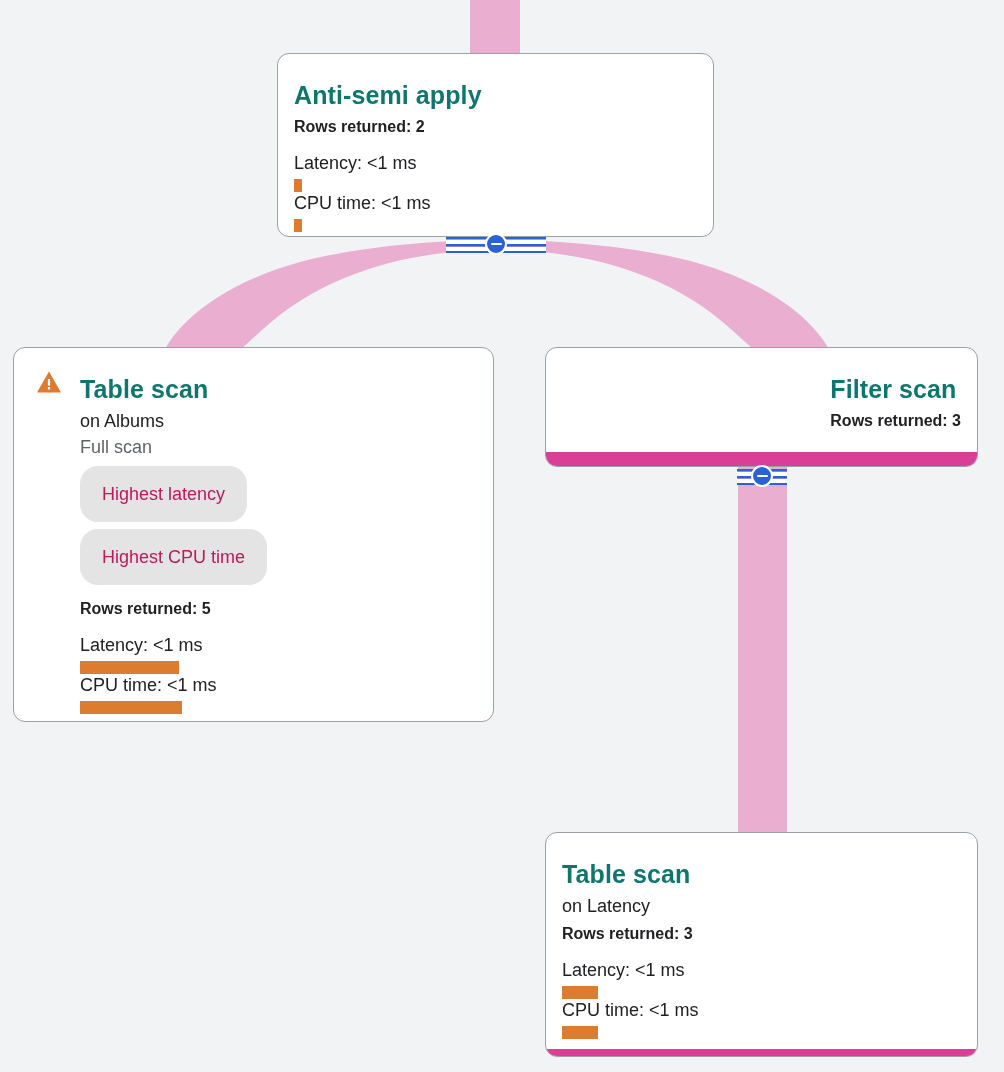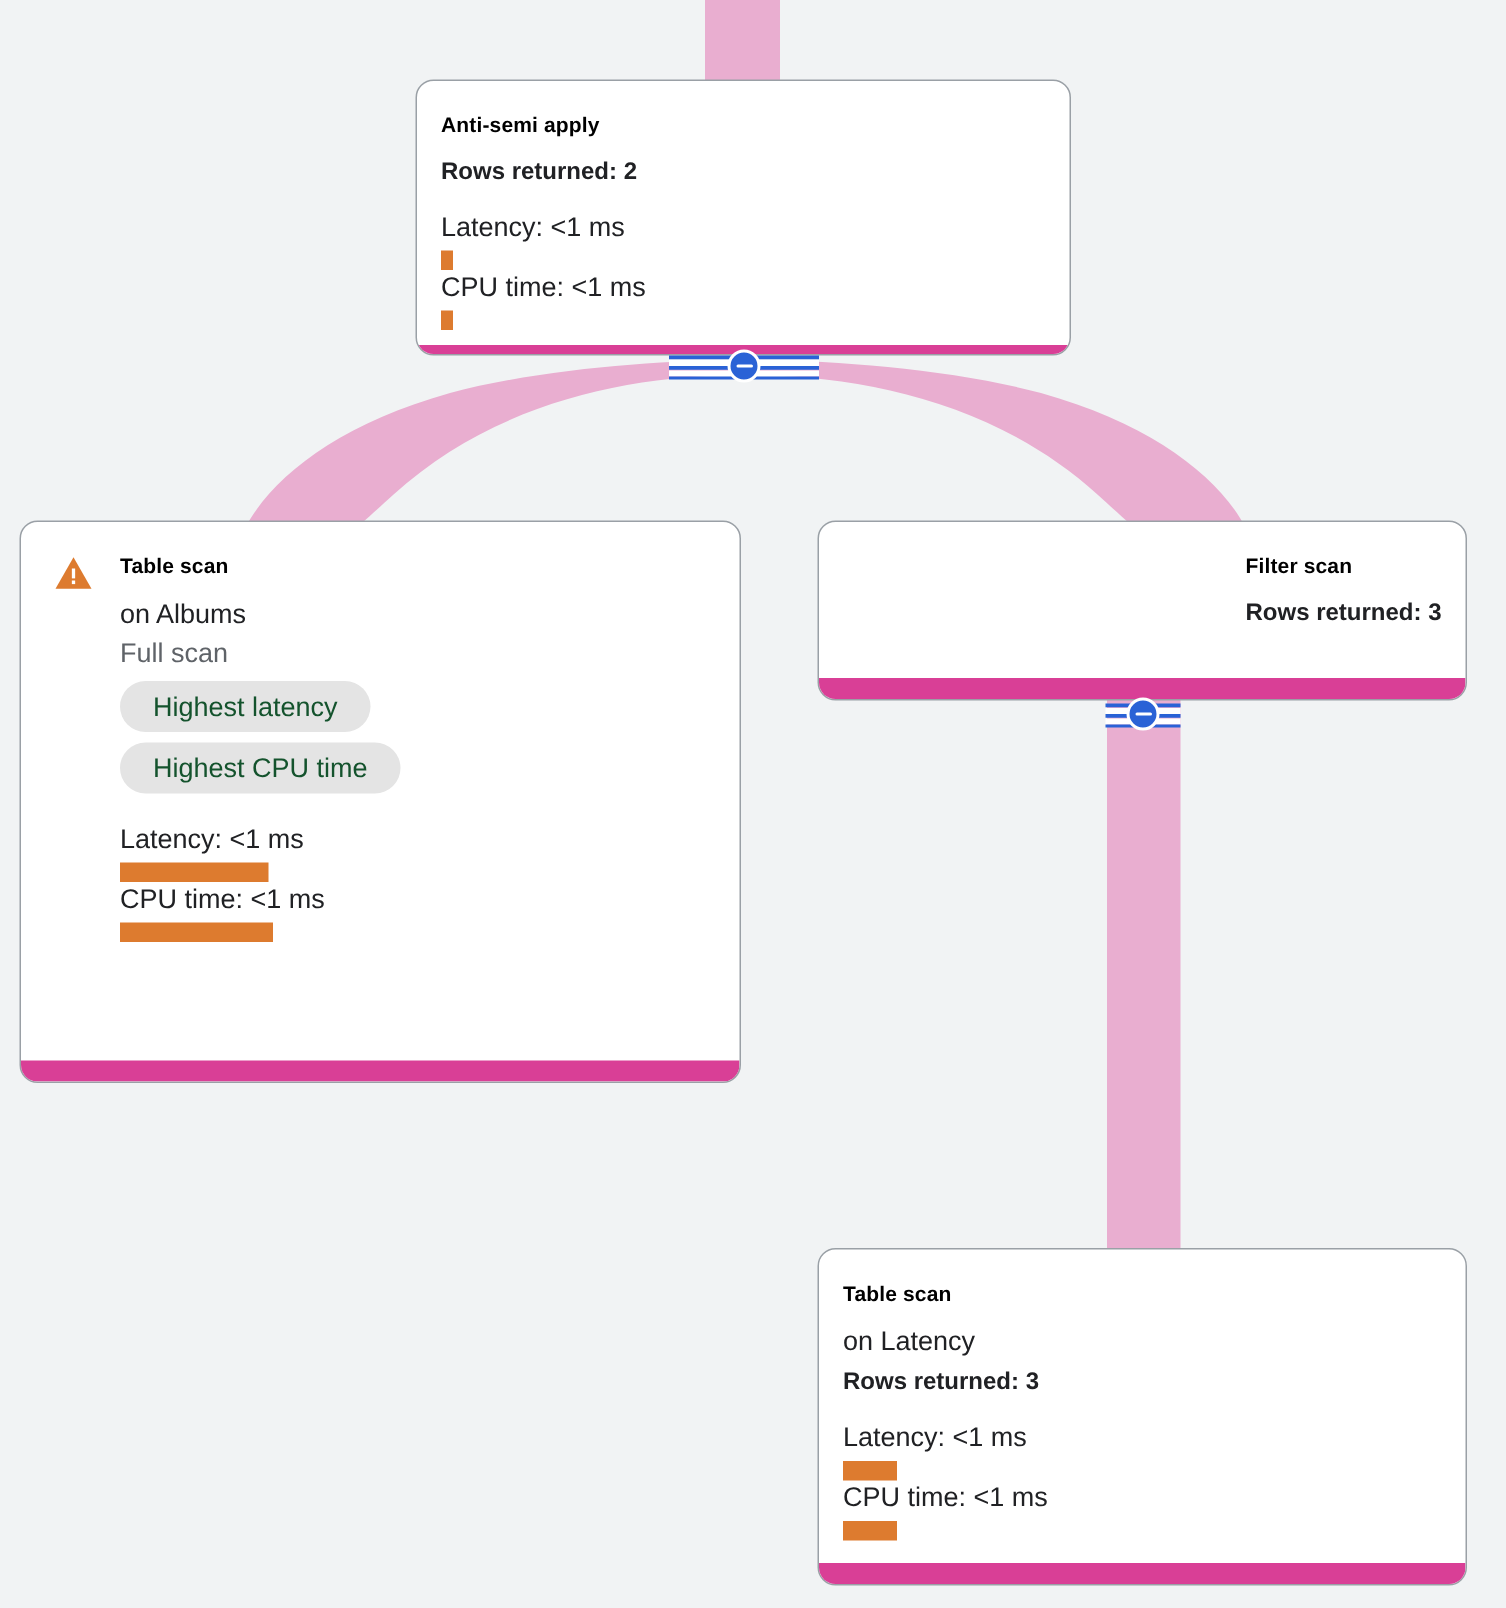--- a/index.html
+++ b/index.html
@@ -71,26 +71,26 @@
     height: 24px;
     margin-left: 6px;
   }
 
   .node-content {
     flex: 1 1 auto;
     min-width: 0;
   }
 
   .node-title {
-    font-size: 14px;
+    font-size: 25px;
     font-weight: 700;
-    color: #000000;
+    color: #0f766e;
     letter-spacing: 0.1px;
     line-height: 26px;
-    margin: 0 0 6px 0;
+    margin: 12px 0 6px 0;
     white-space: nowrap;
   }
   .node-sub {
     font-size: 18px;
     color: #202124;
     line-height: 26px;
     white-space: nowrap;
   }
   .node-sub.muted {
     color: #5f6368;
@@ -103,24 +103,24 @@
     margin-top: 2px;
     font-weight: bold;
   }
 
   .chips {
     margin: 6px 0 4px 0;
   }
   .chip {
     display: inline-block;
     background: #e4e4e4;
-    color: #14532d;
+    color: #be185d;
     font-size: 18px;
     line-height: 22px;
-    padding: 6px 22px;
+    padding: 17px 22px;
     border-radius: 18px;
     margin-bottom: 7px;
     white-space: nowrap;
   }
   .chip-row { display: block; }
 
   .metrics {
     display: flex;
     flex-direction: column;
     margin-top: 12px;
@@ -252,20 +252,21 @@
         <div class="node-sub">on Albums</div>
         <div class="node-sub muted">Full scan</div>
         <div class="chips">
           <span class="chip-row">
             <span class="chip">Highest latency</span>
           </span>
           <span class="chip-row">
             <span class="chip">Highest CPU time</span>
           </span>
         </div>
+        <div class="node-rows">Rows returned: 5</div>
         <div class="metrics">
           <div class="metric" style="width:190px;">
             <div class="metric-label">Latency: &lt;1 ms</div>
             <div class="metric-bar" style="width:99px;"></div>
           </div>
           <div class="metric">
             <div class="metric-label">CPU time: &lt;1 ms</div>
             <div class="metric-bar" style="width:102px;"></div>
           </div>
         </div>

